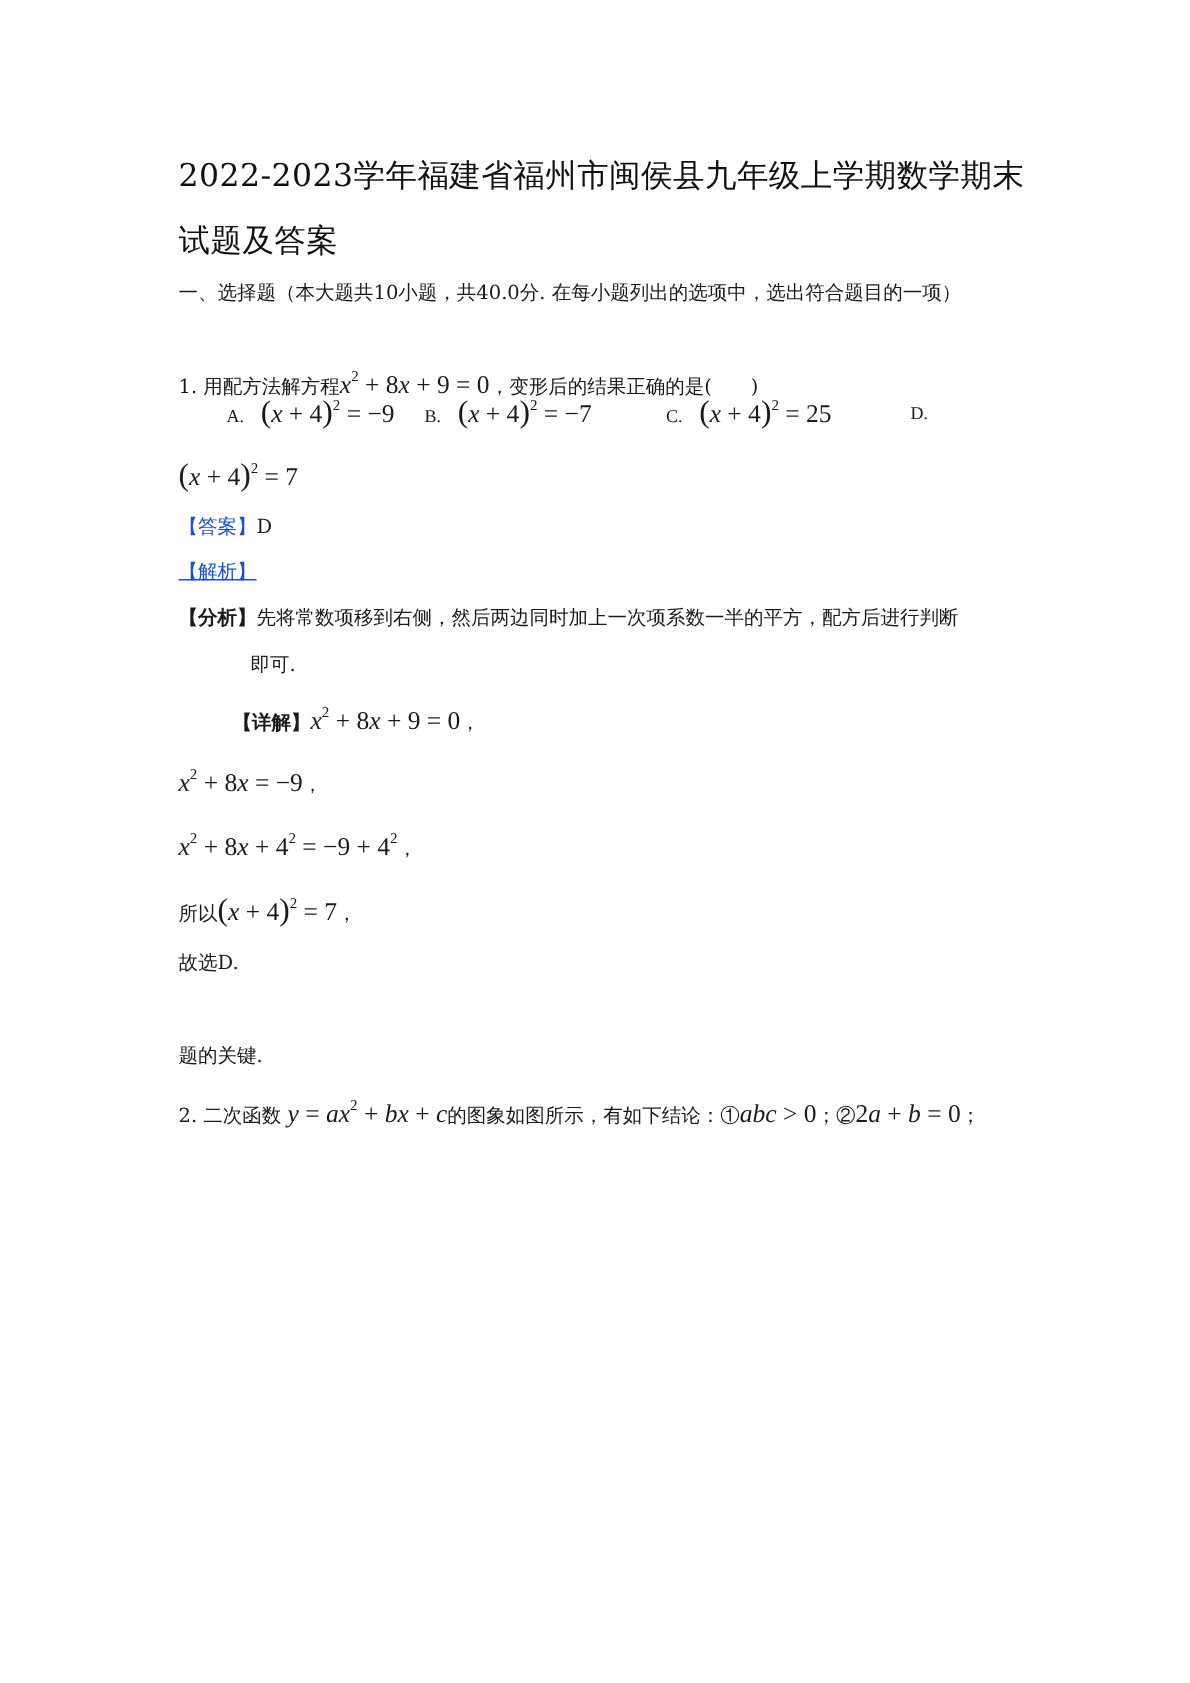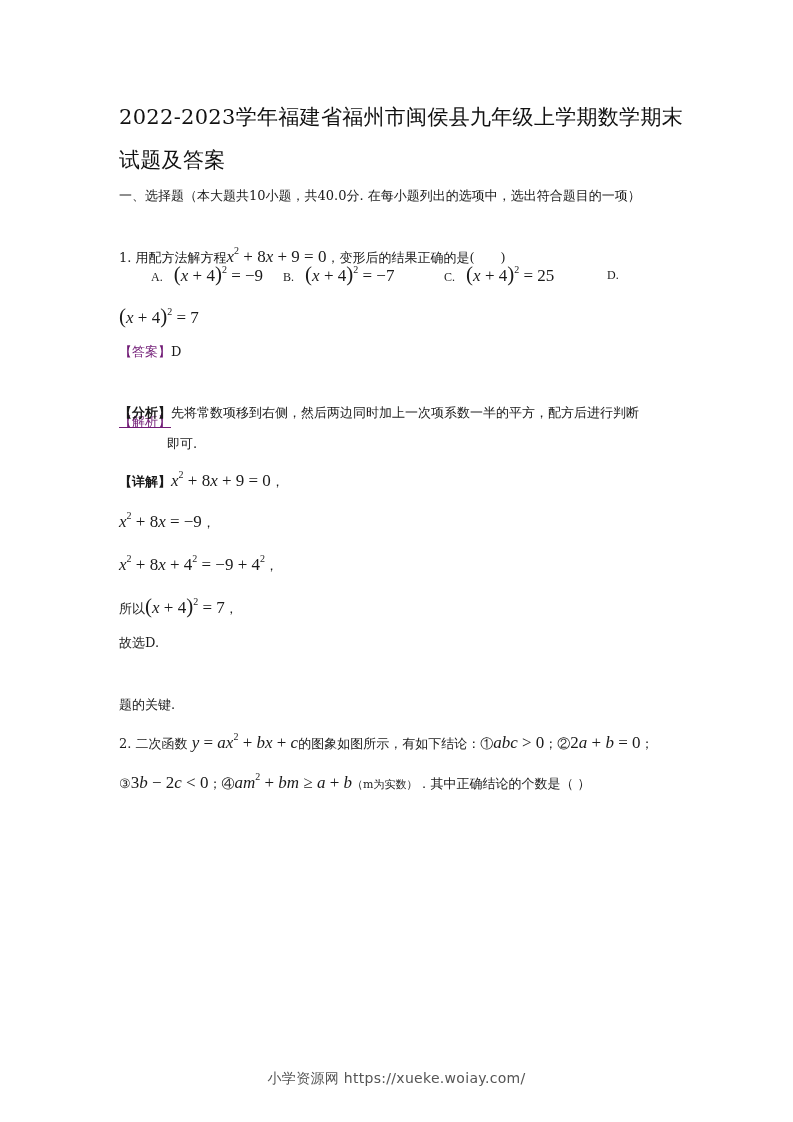--- a/index.html
+++ b/index.html
@@ -10,21 +10,21 @@
     }
     .page { position: absolute; left: 0; top: 0; width: 793px; height: 1116px; }
     .line { position: absolute; left: 119px; white-space: nowrap; font-size: 13px; line-height: 20px; }
     .title { font-size: 21px; line-height: 30px; letter-spacing: 0.3px; color: #111; }
     .math { font-family: "Liberation Serif", "DejaVu Serif", serif; font-size: 17px; }
     .math i { font-style: italic; }
     .math sup { font-size: 10px; vertical-align: 8px; line-height: 0; }
     .math .paren { font-size: 21px; font-weight: lighter; }
     .opt-label { font-family: "Liberation Serif", serif; font-size: 12px; margin-right: 6px; }
     .opt { position: absolute; white-space: nowrap; }
-    .blue { color: #701a75; margin-top: 40px; }
+    .blue { color: #1d4ed8; }
     .bold-bracket { font-weight: bold; }
     .footer {
       position: absolute; left: 0; width: 793px; top: 1070px; text-align: center;
       font-family: "DejaVu Sans", "Liberation Sans", sans-serif; font-size: 14px; color: #555;
       letter-spacing: 0.3px;
     }
   </style>
 </head>
 <body>
 
@@ -62,39 +62,35 @@
   <div class="line" style="top:342px;">
     <span class="blue">【答案】</span><span>D</span>
   </div>
   <div class="line blue" style="top:372px;text-decoration:underline;">【解析】</div>
 
   <div class="line" style="top:403px;">
     <span class="bold-bracket">【分析】</span><span>先将常数项移到右侧，然后两边同时加上一次项系数一半的平方，配方后进行判断</span>
   </div>
   <div class="line" style="top:434px;margin-left:48px;">即可.</div>
 
-  <div class="line" style="top:471px;">
+  <div class="line" style="top:471px;margin-left:36px;">
     <span class="bold-bracket">【详解】</span><span class="math"><i>x</i><sup>2</sup> + 8<i>x</i> + 9 = 0</span><span>，</span>
   </div>
   <div class="line" style="top:512px;">
     <span class="math"><i>x</i><sup>2</sup> + 8<i>x</i> = −9</span><span>，</span>
   </div>
   <div class="line" style="top:555px;">
     <span class="math"><i>x</i><sup>2</sup> + 8<i>x</i> + 4<sup>2</sup> = −9 + 4<sup>2</sup></span><span>，</span>
   </div>
   <div class="line" style="top:596px;">
     <span>所以</span><span class="math"><span class="paren">(</span><i>x</i> + 4<span class="paren">)</span><sup>2</sup> = 7</span><span>，</span>
   </div>
   <div class="line" style="top:633px;">故选D.</div>
 
   <div class="line" style="top:695px;">题的关键.</div>
 
   <div class="line" style="top:733px;">
     <span>2.</span>
     <span>二次函数</span>
     <span class="math"><i>y</i> = <i>ax</i><sup>2</sup> + <i>bx</i> + <i>c</i></span><span>的图象如图所示，有如下结论：</span><span>①</span><span class="math"><i>abc</i> &gt; 0</span><span>；</span><span>②</span><span class="math">2<i>a</i> + <i>b</i> = 0</span><span>；</span>
   </div>
-  <div class="line" style="top:773px;">
-    <span>③</span><span class="math">3<i>b</i> − 2<i>c</i> &lt; 0</span><span>；</span><span>④</span><span class="math"><i>am</i><sup>2</sup> + <i>bm</i> ≥ <i>a</i> + <i>b</i></span><span style="font-size:11px;">（m为实数）</span><span>．其中正确结论的个数是（ ）</span>
-  </div>
 
-  <div class="footer">小学资源网 https://xueke.woiay.com/</div>
 </div>
 
 </body></html>

